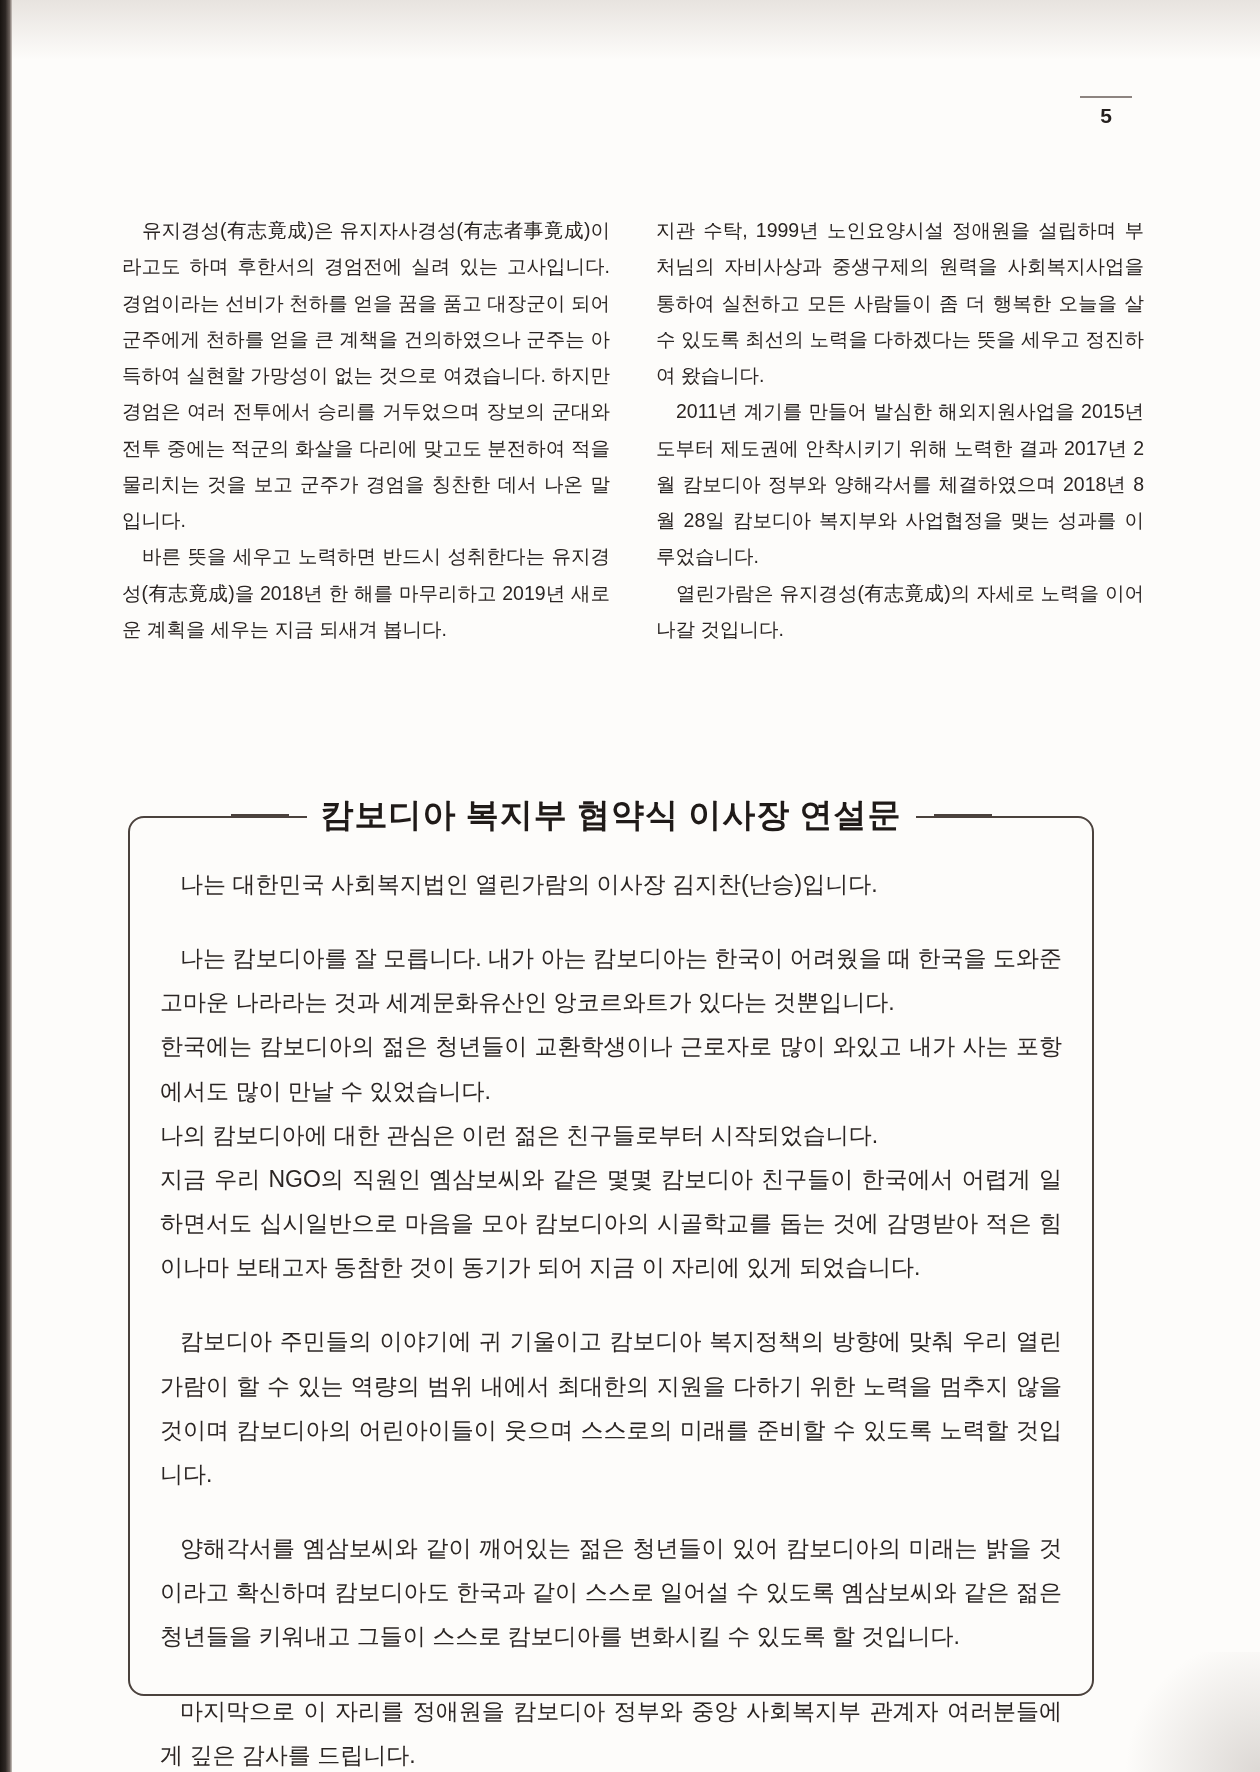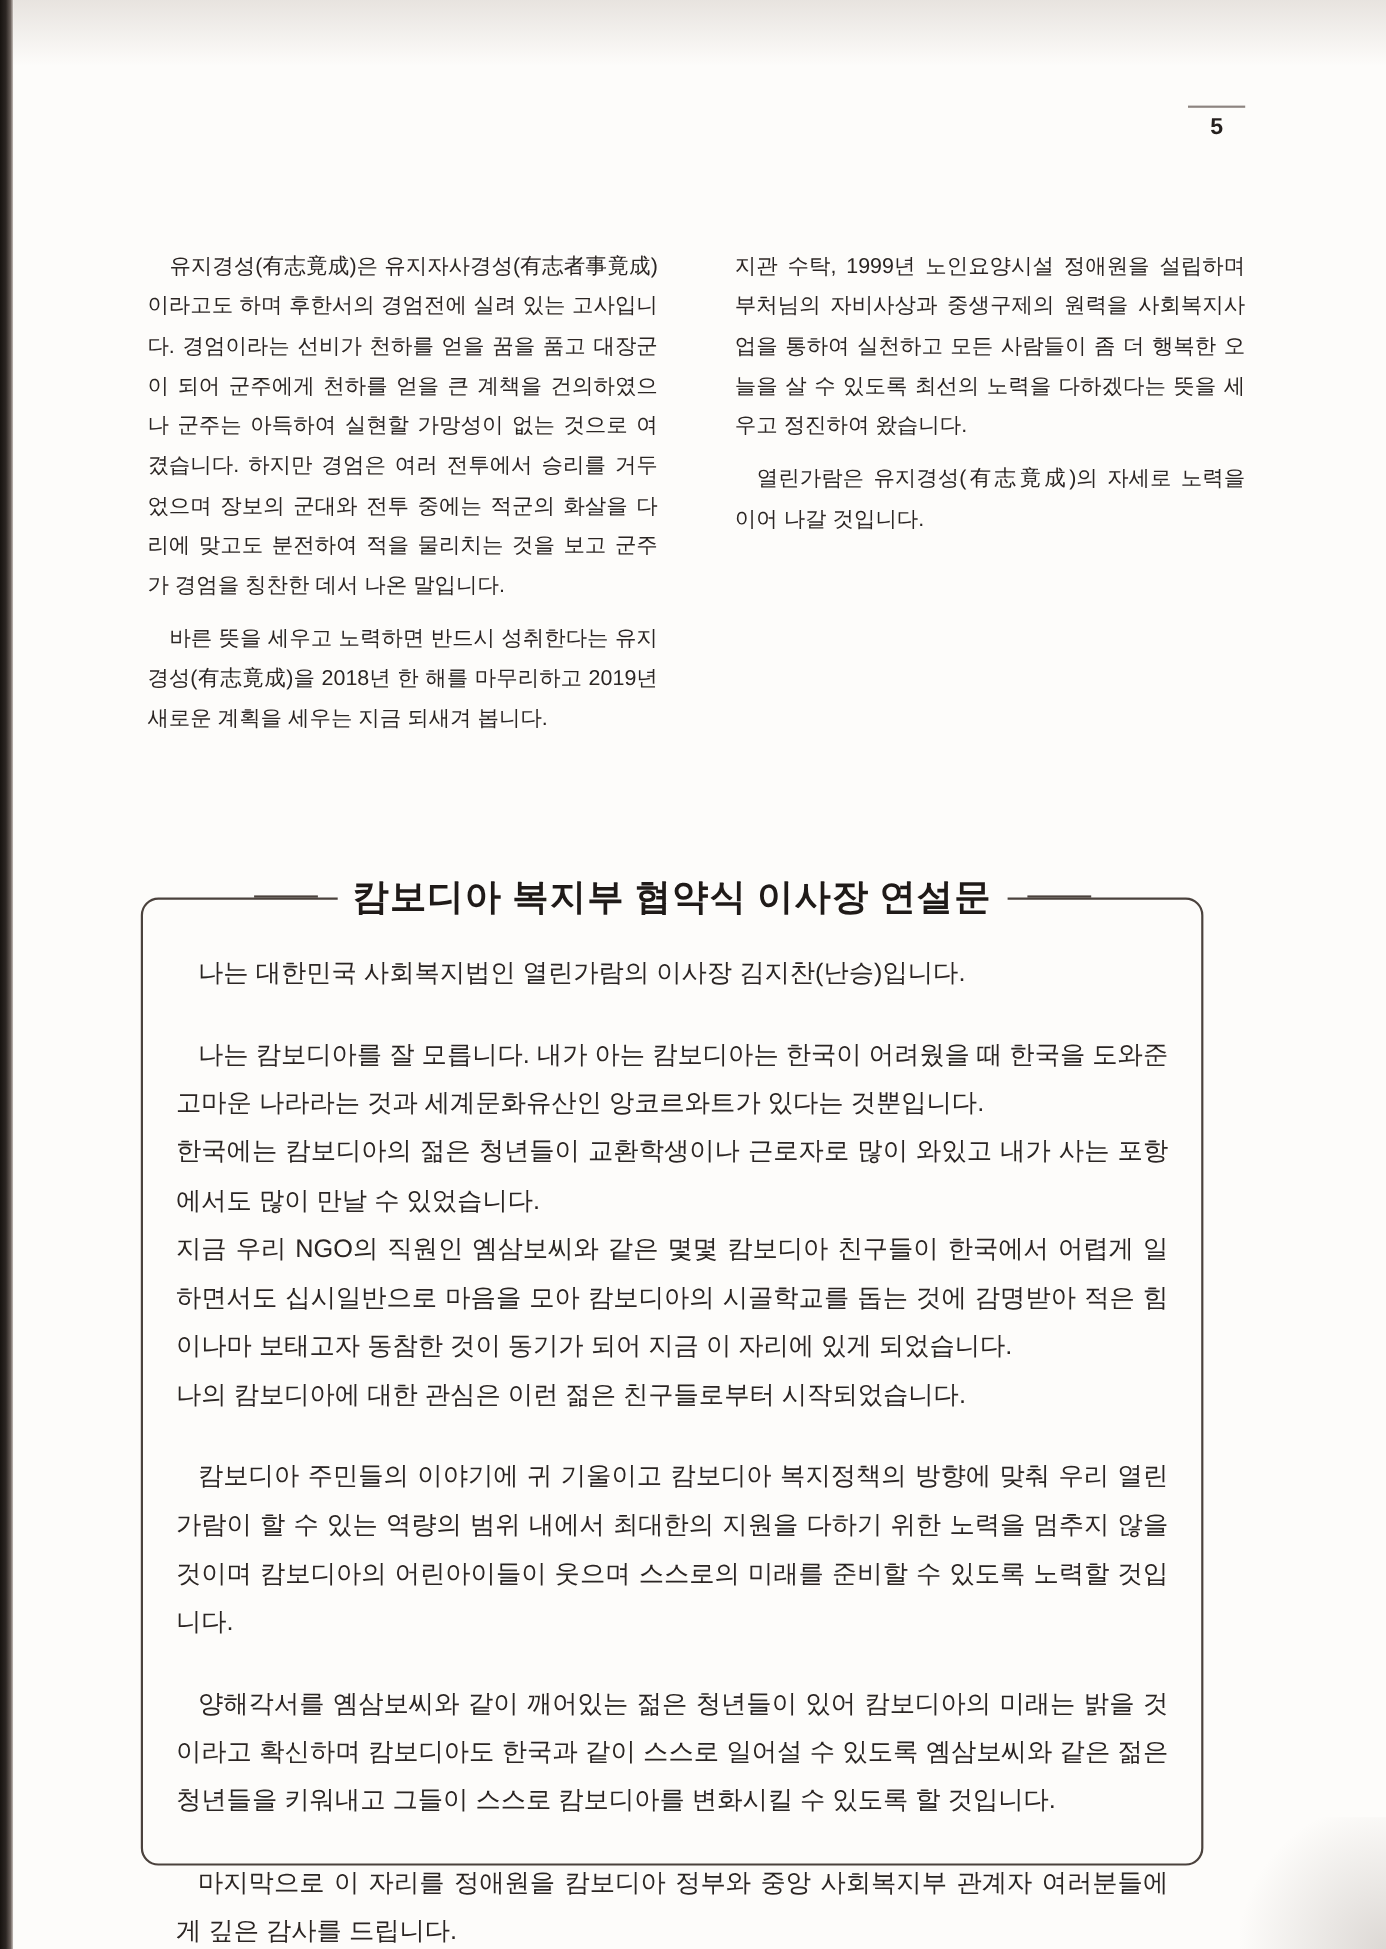--- a/index.html
+++ b/index.html
@@ -58,21 +58,21 @@
     position: absolute;
     left: 122px; top: 212px;
     width: 1022px;
     display: flex;
     gap: 46px;
   }
   .col {
     width: 488px;
   }
   .col p {
-    margin: 12px;
+    margin: 0;
     font-size: 19.5px;
     line-height: 1.86;
     text-align: justify;
     text-justify: inter-character;
     word-break: break-all;
     color: #2b2523;
   }
   .col p.indent {
     text-indent: 20px;
   }
@@ -159,38 +159,39 @@
   <div class="page-num">5</div>
 </div>
 
 <div class="columns">
   <div class="col">
     <p class="indent">유지경성(有志竟成)은 유지자사경성(有志者事竟成)이라고도 하며 후한서의 경엄전에 실려 있는 고사입니다. 경엄이라는 선비가 천하를 얻을 꿈을 품고 대장군이 되어 군주에게 천하를 얻을 큰 계책을 건의하였으나 군주는 아득하여 실현할 가망성이 없는 것으로 여겼습니다. 하지만 경엄은 여러 전투에서 승리를 거두었으며 장보의 군대와 전투 중에는 적군의 화살을 다리에 맞고도 분전하여 적을 물리치는 것을 보고 군주가 경엄을 칭찬한 데서 나온 말입니다.</p>
     <p class="indent">바른 뜻을 세우고 노력하면 반드시 성취한다는 유지경성(有志竟成)을 2018년 한 해를 마무리하고 2019년 새로운 계획을 세우는 지금 되새겨 봅니다.</p>
   </div>
   <div class="col">
     <p>지관 수탁, 1999년 노인요양시설 정애원을 설립하며 부처님의 자비사상과 중생구제의 원력을 사회복지사업을 통하여 실천하고 모든 사람들이 좀 더 행복한 오늘을 살 수 있도록 최선의 노력을 다하겠다는 뜻을 세우고 정진하여 왔습니다.</p>
+    <p class="indent">2011년 계기를 만들어 발심한 해외지원사업을 2015년도부터 제도권에 안착시키기 위해 노력한 결과 2017년 2월 캄보디아 정부와 양해각서를 체결하였으며 2018년 8월 28일 캄보디아 복지부와 사업협정을 맺는 성과를 이루었습니다.</p>
     <p class="indent">열린가람은 유지경성(有志竟成)의 자세로 노력을 이어 나갈 것입니다.</p>
   </div>
 </div>
 
 <div class="speech-panel"></div>
 <div class="speech-title-wrap">
   <span class="rule"></span>
   <span class="speech-title">캄보디아 복지부 협약식 이사장 연설문</span>
   <span class="rule"></span>
 </div>
 
 <div class="speech-body">
   <p class="indent">나는 대한민국 사회복지법인 열린가람의 이사장 김지찬(난승)입니다.</p>
   <div class="gap"></div>
   <p class="indent">나는 캄보디아를 잘 모릅니다. 내가 아는 캄보디아는 한국이 어려웠을 때 한국을 도와준 고마운 나라라는 것과 세계문화유산인 앙코르와트가 있다는 것뿐입니다.</p>
   <p>한국에는 캄보디아의 젊은 청년들이 교환학생이나 근로자로 많이 와있고 내가 사는 포항에서도 많이 만날 수 있었습니다.</p>
+  <p>나의 캄보디아에 대한 관심은 이런 젊은 친구들로부터 시작되었습니다.</p>
   <p>지금 우리 NGO의 직원인 옘삼보씨와 같은 몇몇 캄보디아 친구들이 한국에서 어렵게 일하면서도 십시일반으로 마음을 모아 캄보디아의 시골학교를 돕는 것에 감명받아 적은 힘이나마 보태고자 동참한 것이 동기가 되어 지금 이 자리에 있게 되었습니다.</p>
-  <p>나의 캄보디아에 대한 관심은 이런 젊은 친구들로부터 시작되었습니다.</p>
   <div class="gap"></div>
   <p class="indent">캄보디아 주민들의 이야기에 귀 기울이고 캄보디아 복지정책의 방향에 맞춰 우리 열린가람이 할 수 있는 역량의 범위 내에서 최대한의 지원을 다하기 위한 노력을 멈추지 않을 것이며 캄보디아의 어린아이들이 웃으며 스스로의 미래를 준비할 수 있도록 노력할 것입니다.</p>
   <div class="gap"></div>
   <p class="indent">양해각서를 옘삼보씨와 같이 깨어있는 젊은 청년들이 있어 캄보디아의 미래는 밝을 것이라고 확신하며 캄보디아도 한국과 같이 스스로 일어설 수 있도록 옘삼보씨와 같은 젊은 청년들을 키워내고 그들이 스스로 캄보디아를 변화시킬 수 있도록 할 것입니다.</p>
   <div class="gap"></div>
   <p class="indent">마지막으로 이 자리를 정애원을 캄보디아 정부와 중앙 사회복지부 관계자 여러분들에게 깊은 감사를 드립니다.</p>
 </div>
 
 <div class="corner-shade"></div>
 

